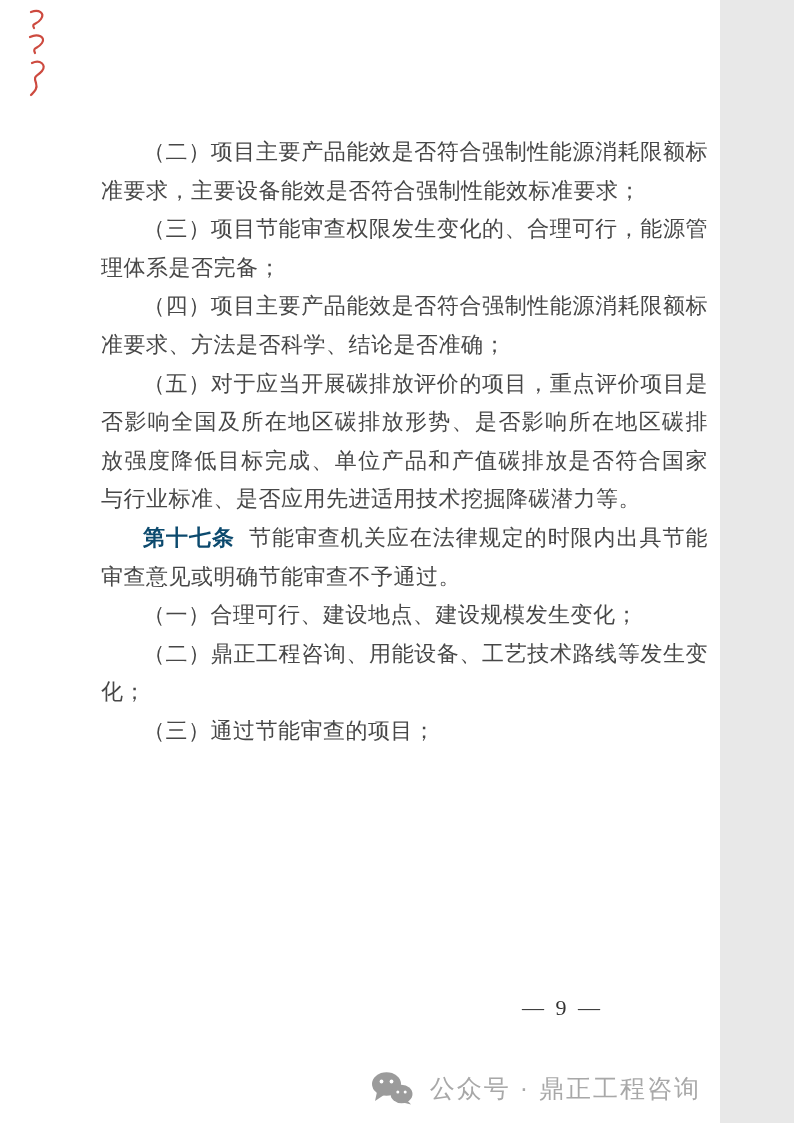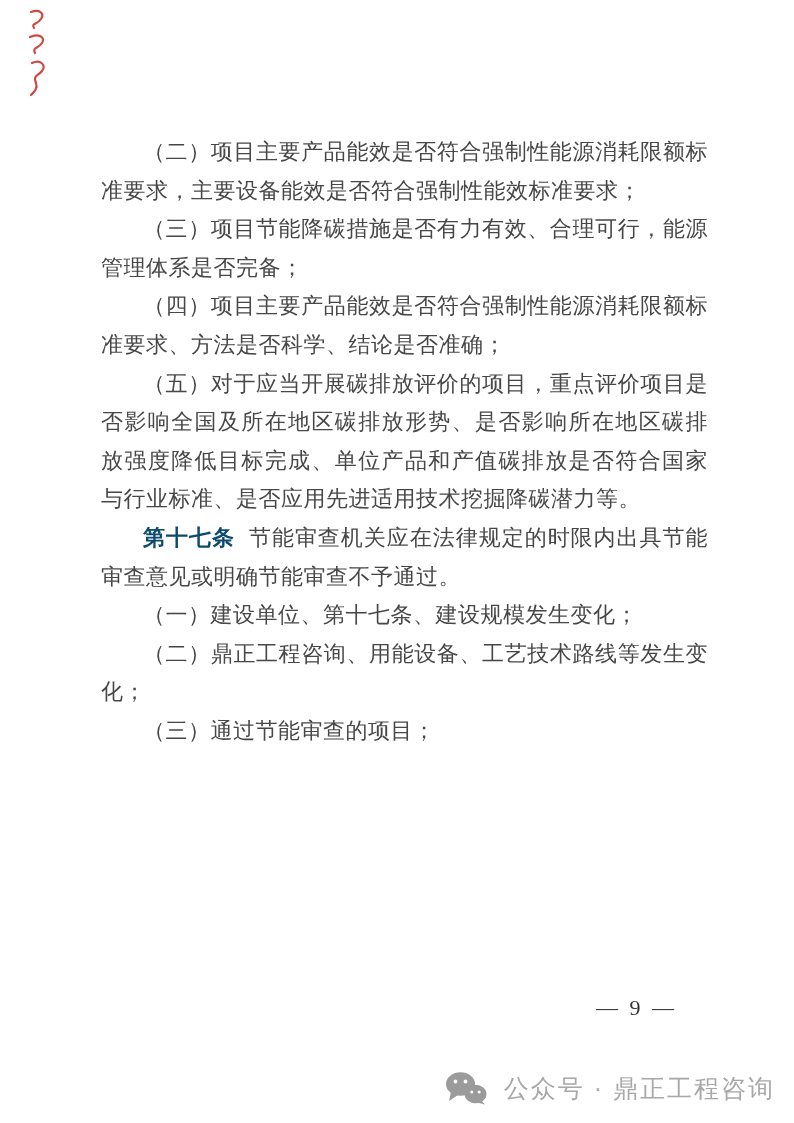--- a/index.html
+++ b/index.html
@@ -1,18 +1,18 @@
 <!DOCTYPE html>
 <html><head>
 <meta charset="utf-8">
 <style>
   html,body{margin:0;padding:0;background:#e8e8e8;}
   .page{
     position:relative;
-    width:794px;height:1123px;
+    width:720px;height:1123px;
     background:#ffffff;
     overflow:hidden;
     font-family:"Liberation Serif","DejaVu Serif",serif;
   }
   .red-marks{
     position:absolute;left:26px;top:7px;
     opacity:.9;
   }
   .doc-body{
     position:absolute;left:101px;top:133px;width:607px;
@@ -48,25 +48,25 @@
 <div class="page">
 
   <svg class="red-marks" width="24" height="90" viewBox="0 0 24 90" fill="none" stroke="#c8372b" stroke-width="2.2" stroke-linecap="round">
     <path d="M5,5 C13,2 19,6 15,12 C11,18 5,16 8,21"></path>
     <path d="M4,30 C12,26 20,30 16,36 C12,42 6,40 9,46"></path>
     <path d="M6,56 C14,52 21,58 16,64 C11,70 7,68 10,76 C12,82 8,85 5,88"></path>
   </svg>
 
   <div class="doc-body">
     <p class="para">（二）项目主要产品能效是否符合强制性能源消耗限额标准要求，主要设备能效是否符合强制性能效标准要求；</p>
-    <p class="para">（三）项目节能降碳措施是否有力有效、合理可行，能源管理体系是否完备；</p>
+    <p class="para">（三）项目节能审查权限发生变化的、合理可行，能源管理体系是否完备；</p>
     <p class="para">（四）项目主要产品能效是否符合强制性能源消耗限额标准要求、方法是否科学、结论是否准确；</p>
     <p class="para">（五）对于应当开展碳排放评价的项目，重点评价项目是否影响全国及所在地区碳排放形势、是否影响所在地区碳排放强度降低目标完成、单位产品和产值碳排放是否符合国家与行业标准、是否应用先进适用技术挖掘降碳潜力等。</p>
     <p class="para"><b class="lead">第十七条</b><span>节能审查机关应在法律规定的时限内出具节能审查意见或明确节能审查不予通过。</span></p>
-    <p class="para">（一）建设单位、第十七条、建设规模发生变化；</p>
+    <p class="para">（一）合理可行、建设地点、建设规模发生变化；</p>
     <p class="para">（二）鼎正工程咨询、用能设备、工艺技术路线等发生变化；</p>
     <p class="para">（三）通过节能审查的项目；</p>
   </div>
 
   <div class="page-number">— 9 —</div>
 
   <div class="footer">
     <svg class="wechat-icon" width="42" height="34" viewBox="0 0 42 34">
       <g fill="#9b9b9b">
         <ellipse cx="15.5" cy="13" rx="14.5" ry="11.8"></ellipse>

